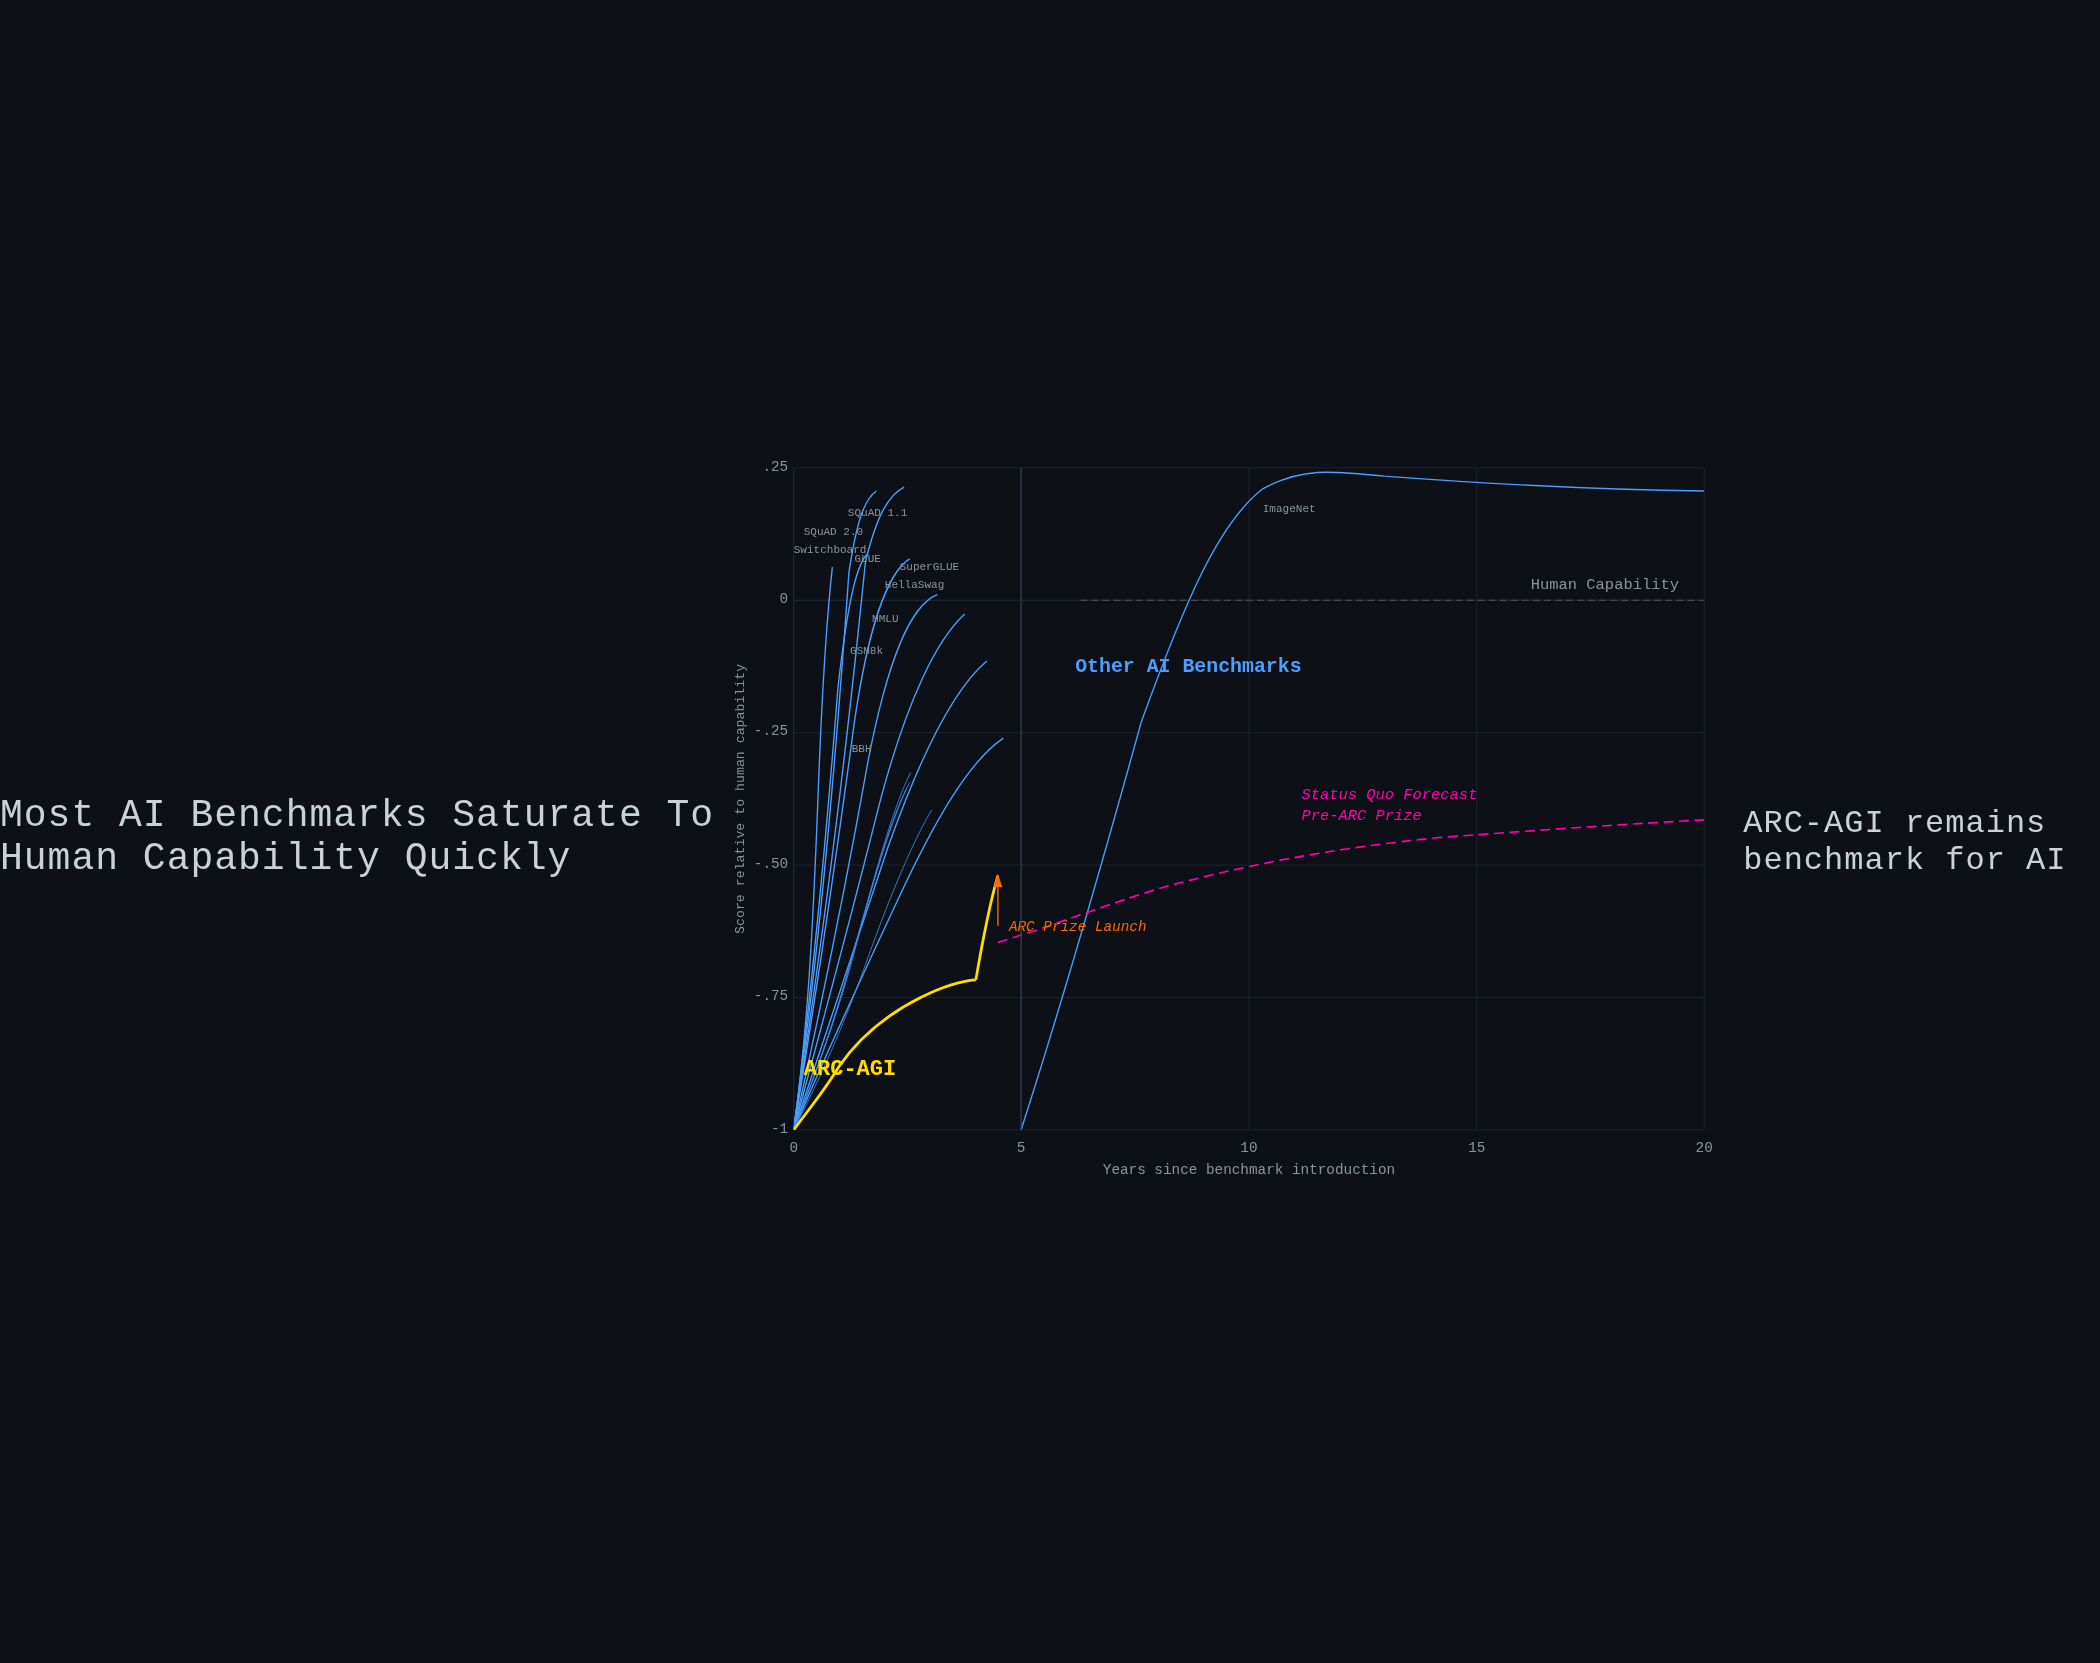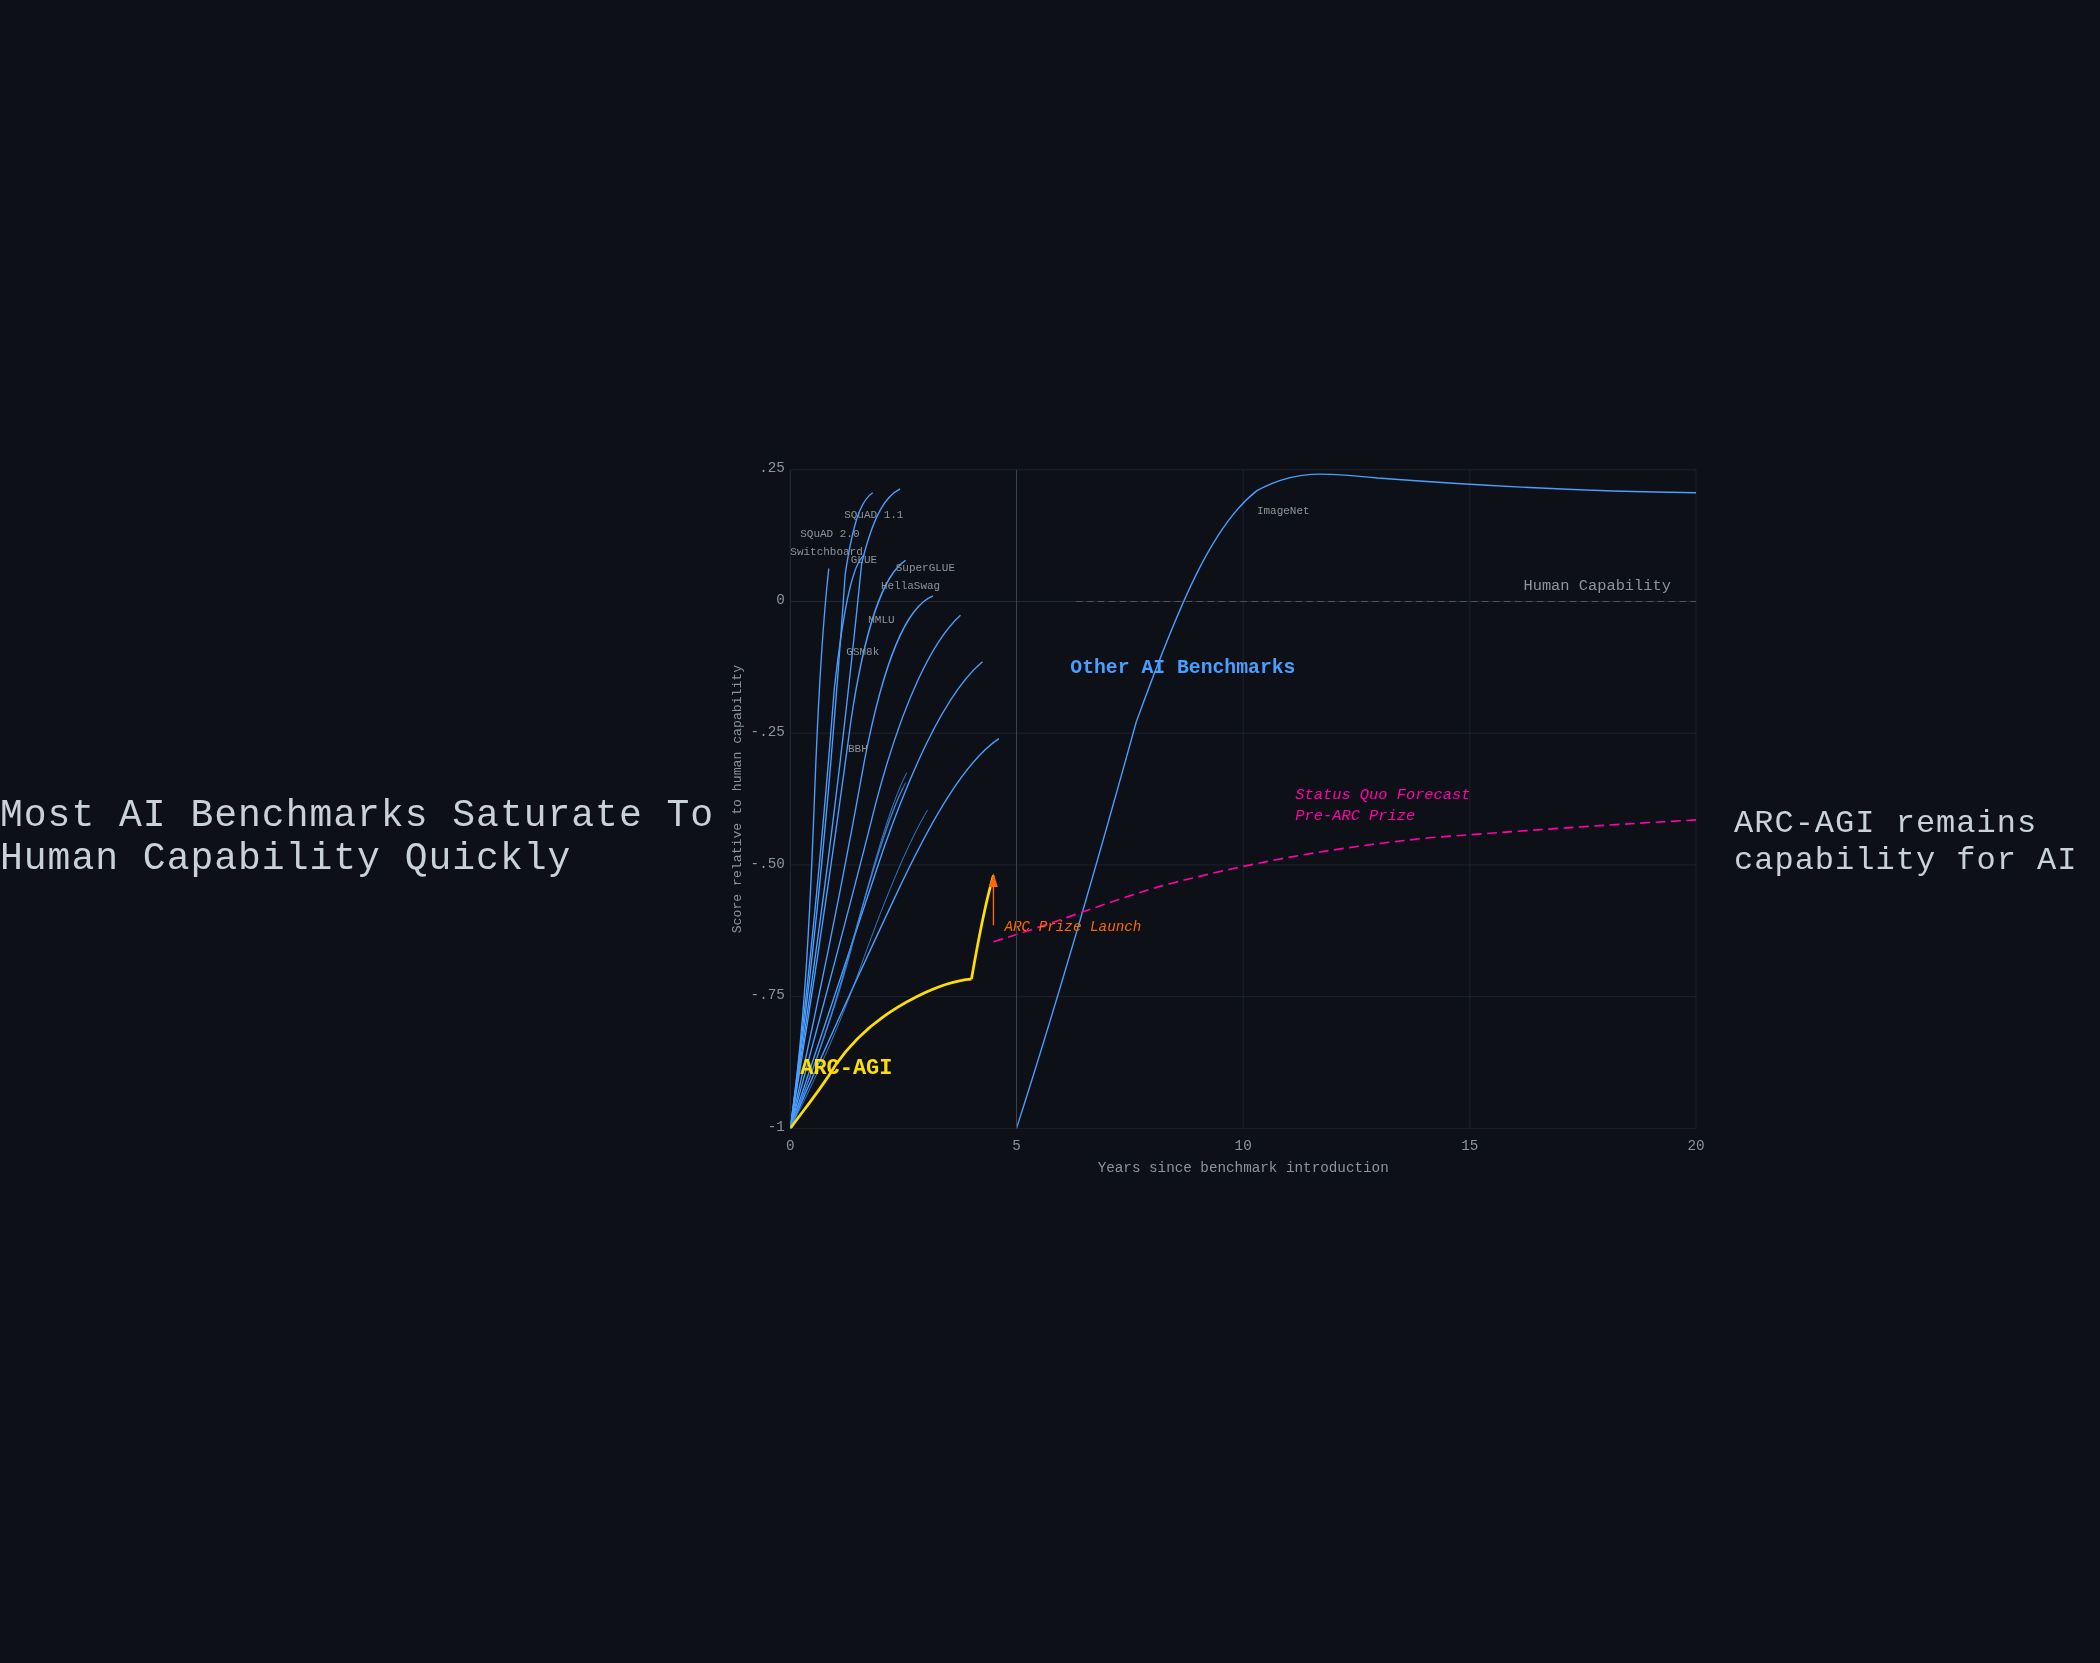--- a/index.html
+++ b/index.html
@@ -159,14 +159,14 @@
 
       <line x1="500" y1="860" x2="500" y2="785" stroke="#ff6600" stroke-width="2.5"></line>
       <polygon points="500,765 492,790 508,790" fill="#ff6600"></polygon>
       <text x="520" y="870" fill="#ff6600" font-size="26" font-style="italic" font-family="Courier New">ARC Prize Launch</text>
 
       <line x1="542" y1="30" x2="542" y2="1230" stroke="#3a4050" stroke-width="2"></line>
 
     </svg>
   </div>
 
-  <div class="chart-subtitle">ARC-AGI remains capability for AI</div>
+  <div class="chart-subtitle">ARC-AGI remains benchmark for AI</div>
 </div>
 
 </body></html>

